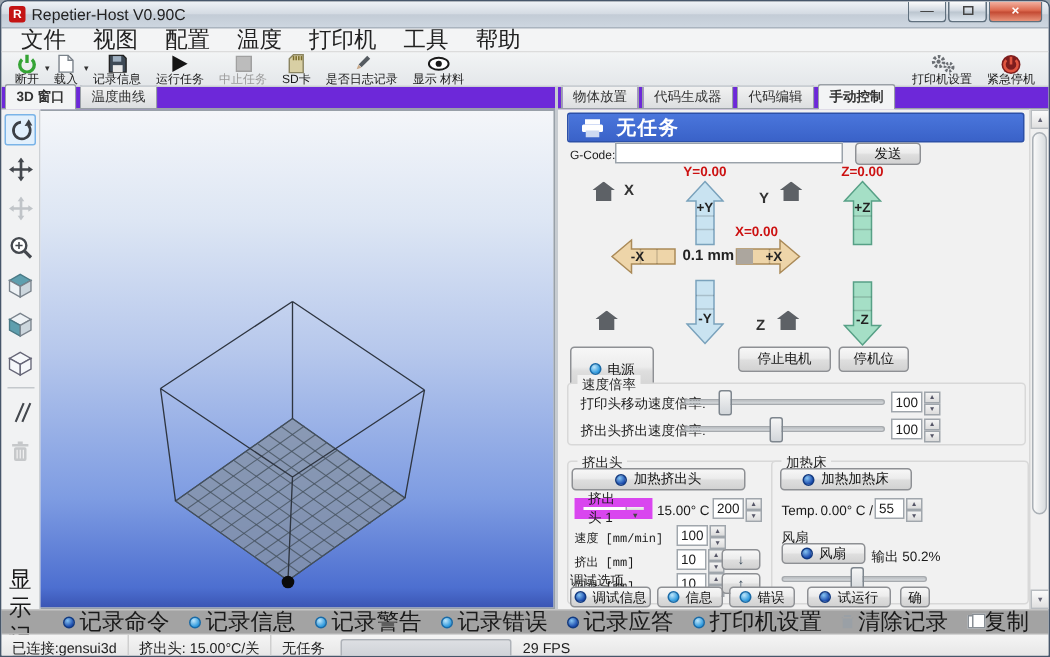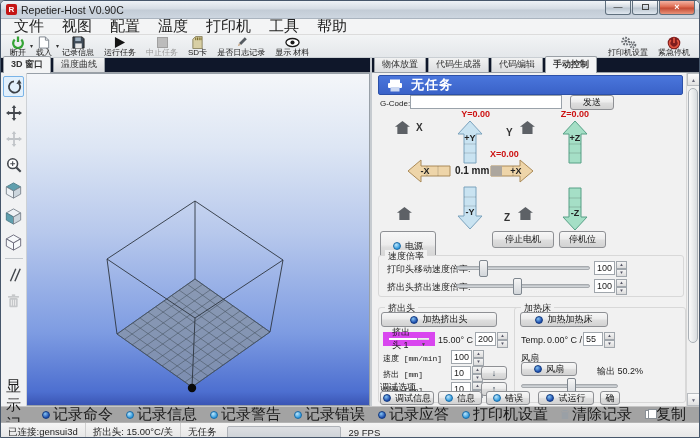--- a/index.html
+++ b/index.html
@@ -36,21 +36,21 @@
   .tbtn .ico { height:13px; display:flex; align-items:center; }
   .tbtn .lbl { font-size:8px; line-height:8px; margin-top:0; color:#1a1a1a; white-space:nowrap; }
   .tbtn.disabled .lbl { color:#9a9a9a; }
   .dd { font-size:6px; color:#333; position:absolute; right:-2px; top:6px; }
   .tb-right { position:absolute; right:4px; top:1px; display:flex; }
 
   
   .main { flex:0 0 348px; display:flex; }
   .left-area { width:370px; display:flex; flex-direction:column; background:#eef0f1; }
   .tabstrip { height:15px; flex:0 0 15px; display:flex; align-items:flex-end;
-              background:#0f172a; padding-left:2px; border-bottom:1px solid #9aa0a6; }
+              background:#6d28d9; padding-left:2px; border-bottom:1px solid #9aa0a6; }
   .tab { font-size:9px; padding:1px 7px 1px 7px; border:1px solid #9aa0a6; border-bottom:none;
          background:linear-gradient(#f3f3f3,#dcdee0); margin-right:2px; border-radius:2px 2px 0 0;
          color:#333; white-space:nowrap; }
   .tab.active { background:#f3f4f5; position:relative; top:1px; padding-bottom:2px; font-weight:bold; }
   .left-content { flex:1; display:flex; }
 
   .vtoolbar { width:26px; background:#f1f2f3; border-right:1px solid #cdd1d5;
               display:flex; flex-direction:column; align-items:center; padding-top:3px; gap:5px; }
   .tool { width:21px; height:21px; display:flex; align-items:center; justify-content:center; }
   .tool.selected { border:1px solid #7ab4e8; background:#e2f0fc; border-radius:2px; }
@@ -376,21 +376,21 @@
           <span class="btxt">无任务</span>
         </div>
 
         <span class="abs" style="left:8px;top:26px;font-size:8px;">G-Code:</span>
         <input class="gcode-input abs" style="left: 38px; top: 22px;" value="">
         <div class="wbtn abs" style="left:198px;top:22px;width:44px;height:15px;">
             <span>发送</span>
           </div>
 
         <div class="abs" style="left:0;top:36px;width:316px;height:122px;">
-          <span class="red abs" style="left:78px;top:0;width:40px;text-align:right;">Y=0.00</span>
+          <span class="red abs" style="left:78px;top:0;width:40px;text-align:center;">Y=0.00</span>
           <span class="red abs" style="left:183px;top:0;width:40px;text-align:center;">Z=0.00</span>
 
           <div class="home abs" style="left:23px;top:12px;"></div>
           <span class="axis-letter abs" style="left:44px;top:13px;">X</span>
 
           <div class="arrow ay" style="left:85px;top:11px;width:26px;height:44px;">
             <svg width="26" height="44">
                 <polygon points="13,1 25,14 19,14 19,43 7,43 7,14 1,14"></polygon>
                 <path class="bands" d="M7 24H19M7 33H19"></path>
               </svg>
@@ -550,21 +550,21 @@
             <span class="spin-btns">
                 <i>▲</i>
                 <i>▼</i>
               </span>
           </div>
           <span class="abs" style="left:6px;top:44px;">风扇</span>
           <div class="wbtn abs" style="left:6px;top:54px;width:56px;height:14px;">
             <span class="orb"></span>
             <span>风扇</span>
           </div>
-          <span class="abs" style="left:66px;top:57px;margin-left:16px;">输出 50.2%</span>
+          <span class="abs" style="left:66px;top:57px;">输出 50.2%</span>
           <div class="slider-track" style="left:6px;top:76px;width:97px;">
             <div class="slider-thumb" style="left:45px;"></div>
           </div>
         </div>
 
         <span class="abs" style="left:8px;top:308px;">调试选项</span>
         <div class="wbtn abs" style="left:8px;top:318px;width:54px;height:14px;">
           <span class="orb"></span>
           <span>调试信息</span>
         </div>

